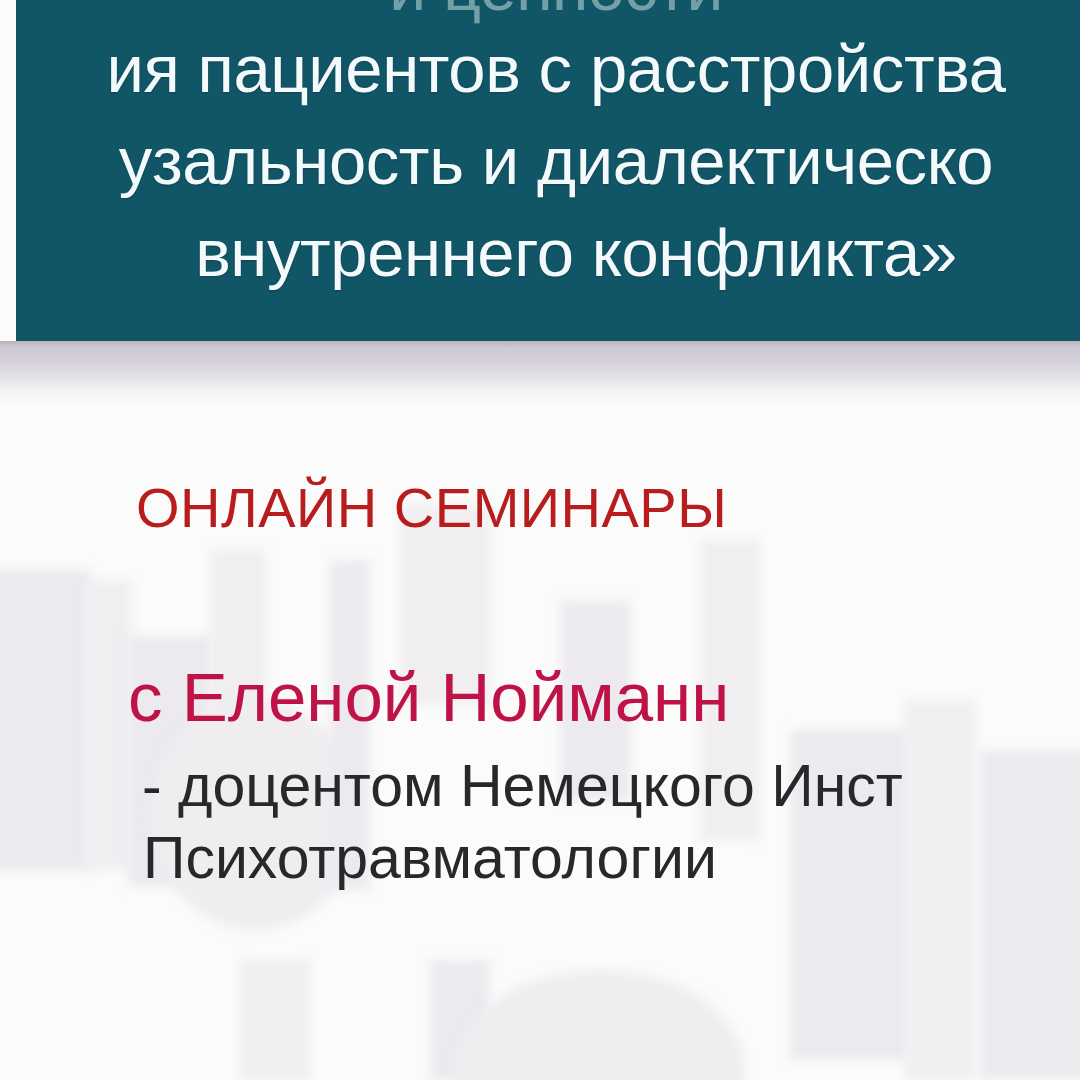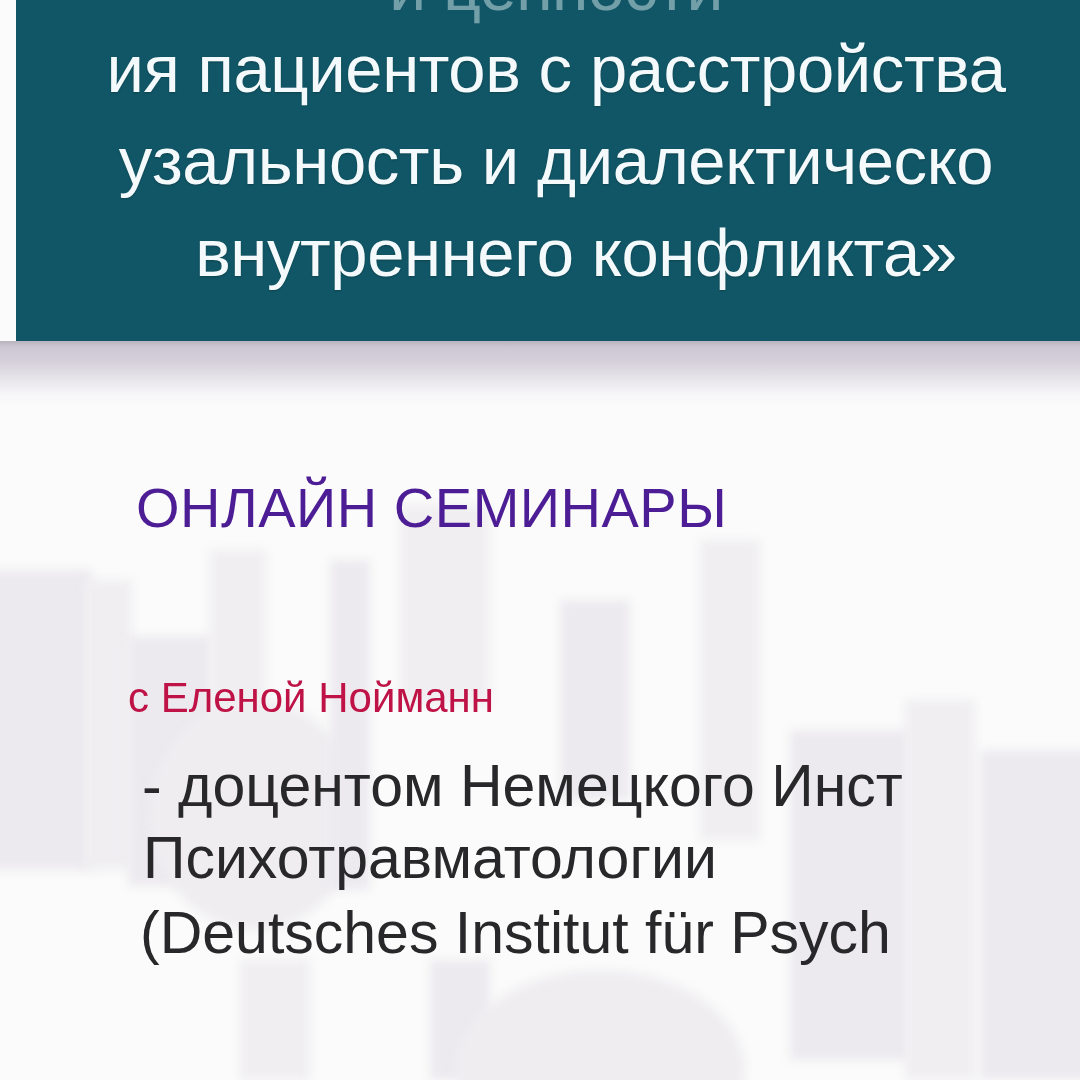--- a/index.html
+++ b/index.html
@@ -117,31 +117,31 @@
   .wm-soft { background: #f0eef1; }
   .wm-round { border-radius: 50%; background: #efedf0; }
 
   
   .kicker {
     position: absolute;
     left: 136px;
     top: 476px;
     font-size: 56px;
     line-height: 64px;
-    color: #4c1d95;
+    color: #b91c1c;
     letter-spacing: 0.5px;
     white-space: nowrap;
     z-index: 5;
     filter: blur(0.25px);
   }
   .presenter {
     position: absolute;
     left: 128px;
     top: 663px;
-    font-size: 42px;
+    font-size: 69px;
     line-height: 70px;
     color: #bf1347;
     white-space: nowrap;
     z-index: 5;
     filter: blur(0.25px);
   }
   .sub {
     position: absolute;
     left: 138px;
     font-size: 59px;
@@ -194,15 +194,14 @@
   </div>
 
   <div class="kicker">ОНЛАЙН СЕМИНАРЫ</div>
 
   <div class="presenter">с Еленой Нойманн</div>
 
   <div class="sub sub1">- доцентом Немецкого Инст</div>
 
   <div class="sub sub2">Психотравматологии</div>
 
-  <div class="sub sub3">(Deutsches Institut für Psych</div>
 
 </div>
 
 </body></html>

